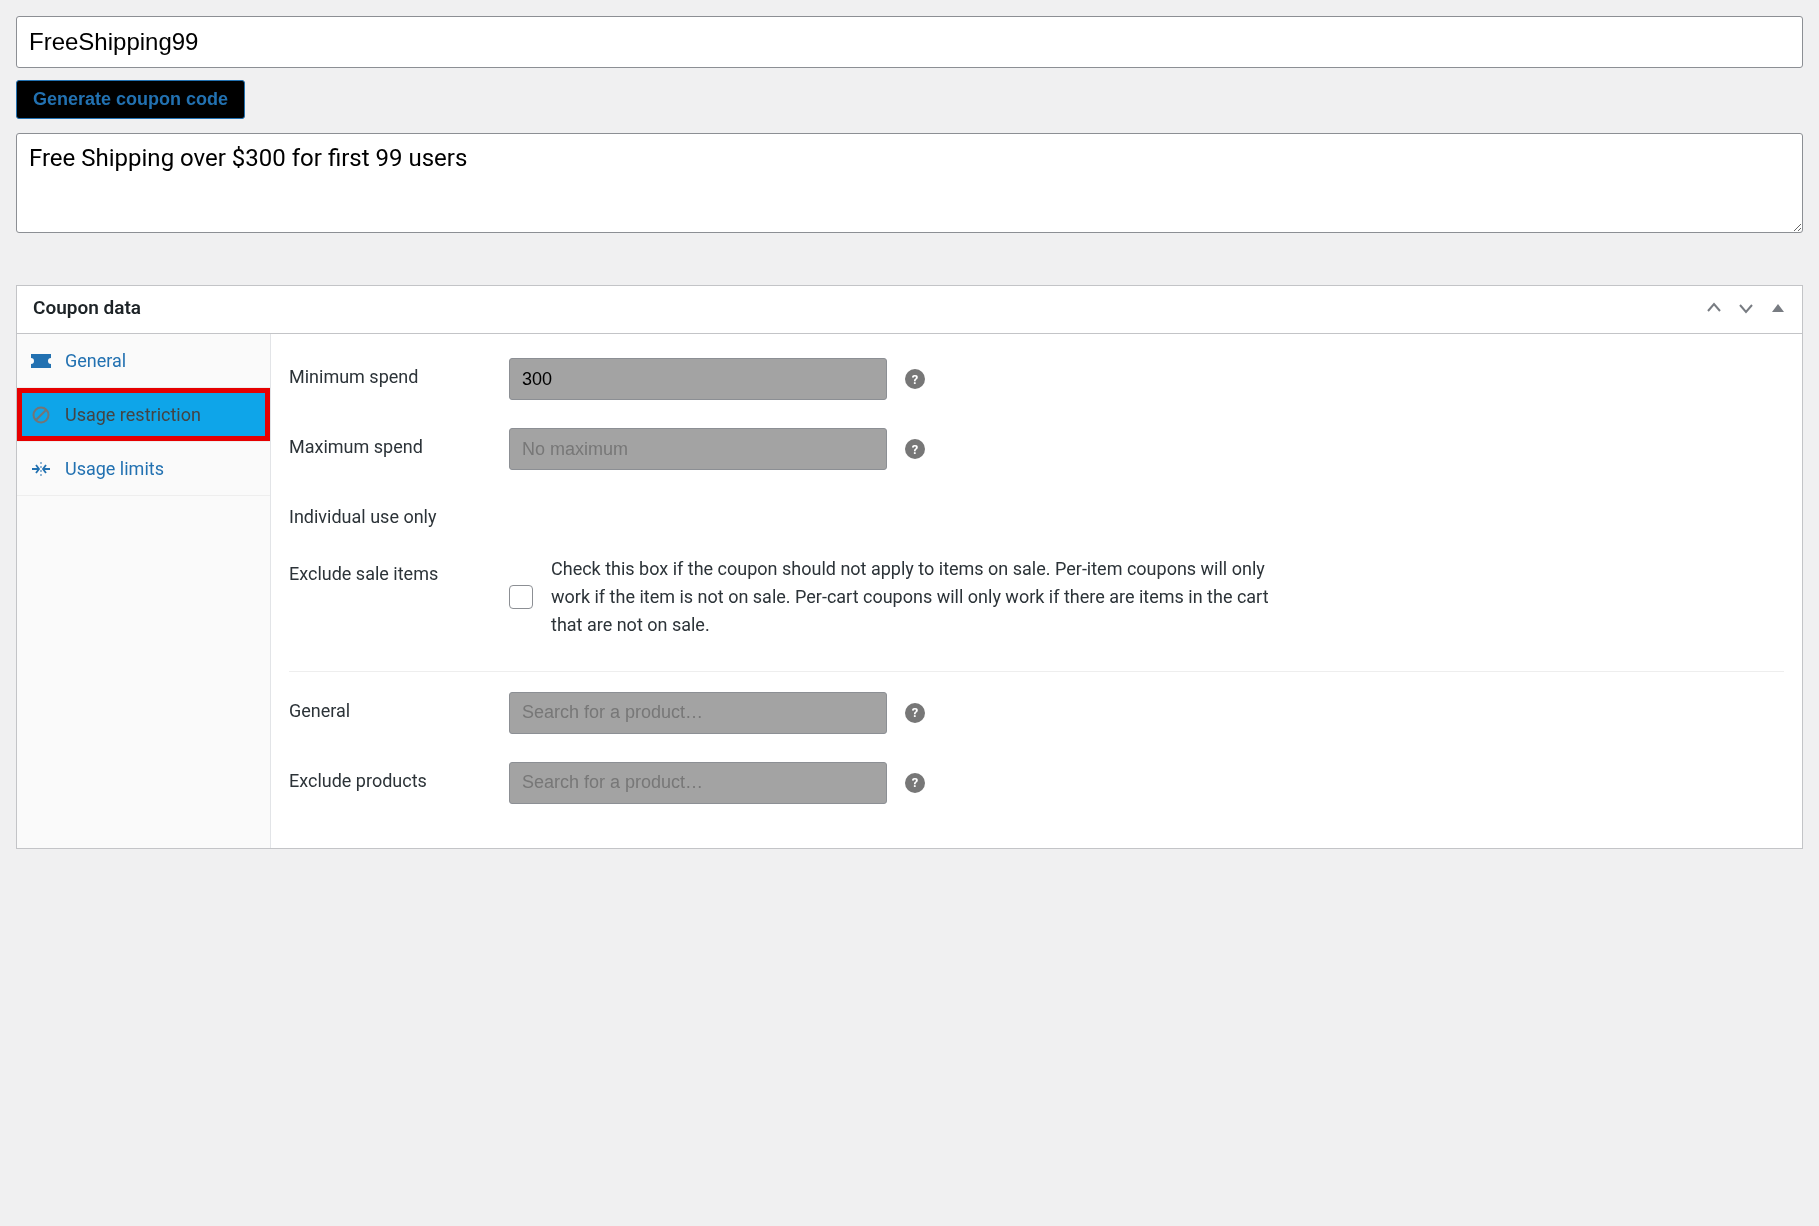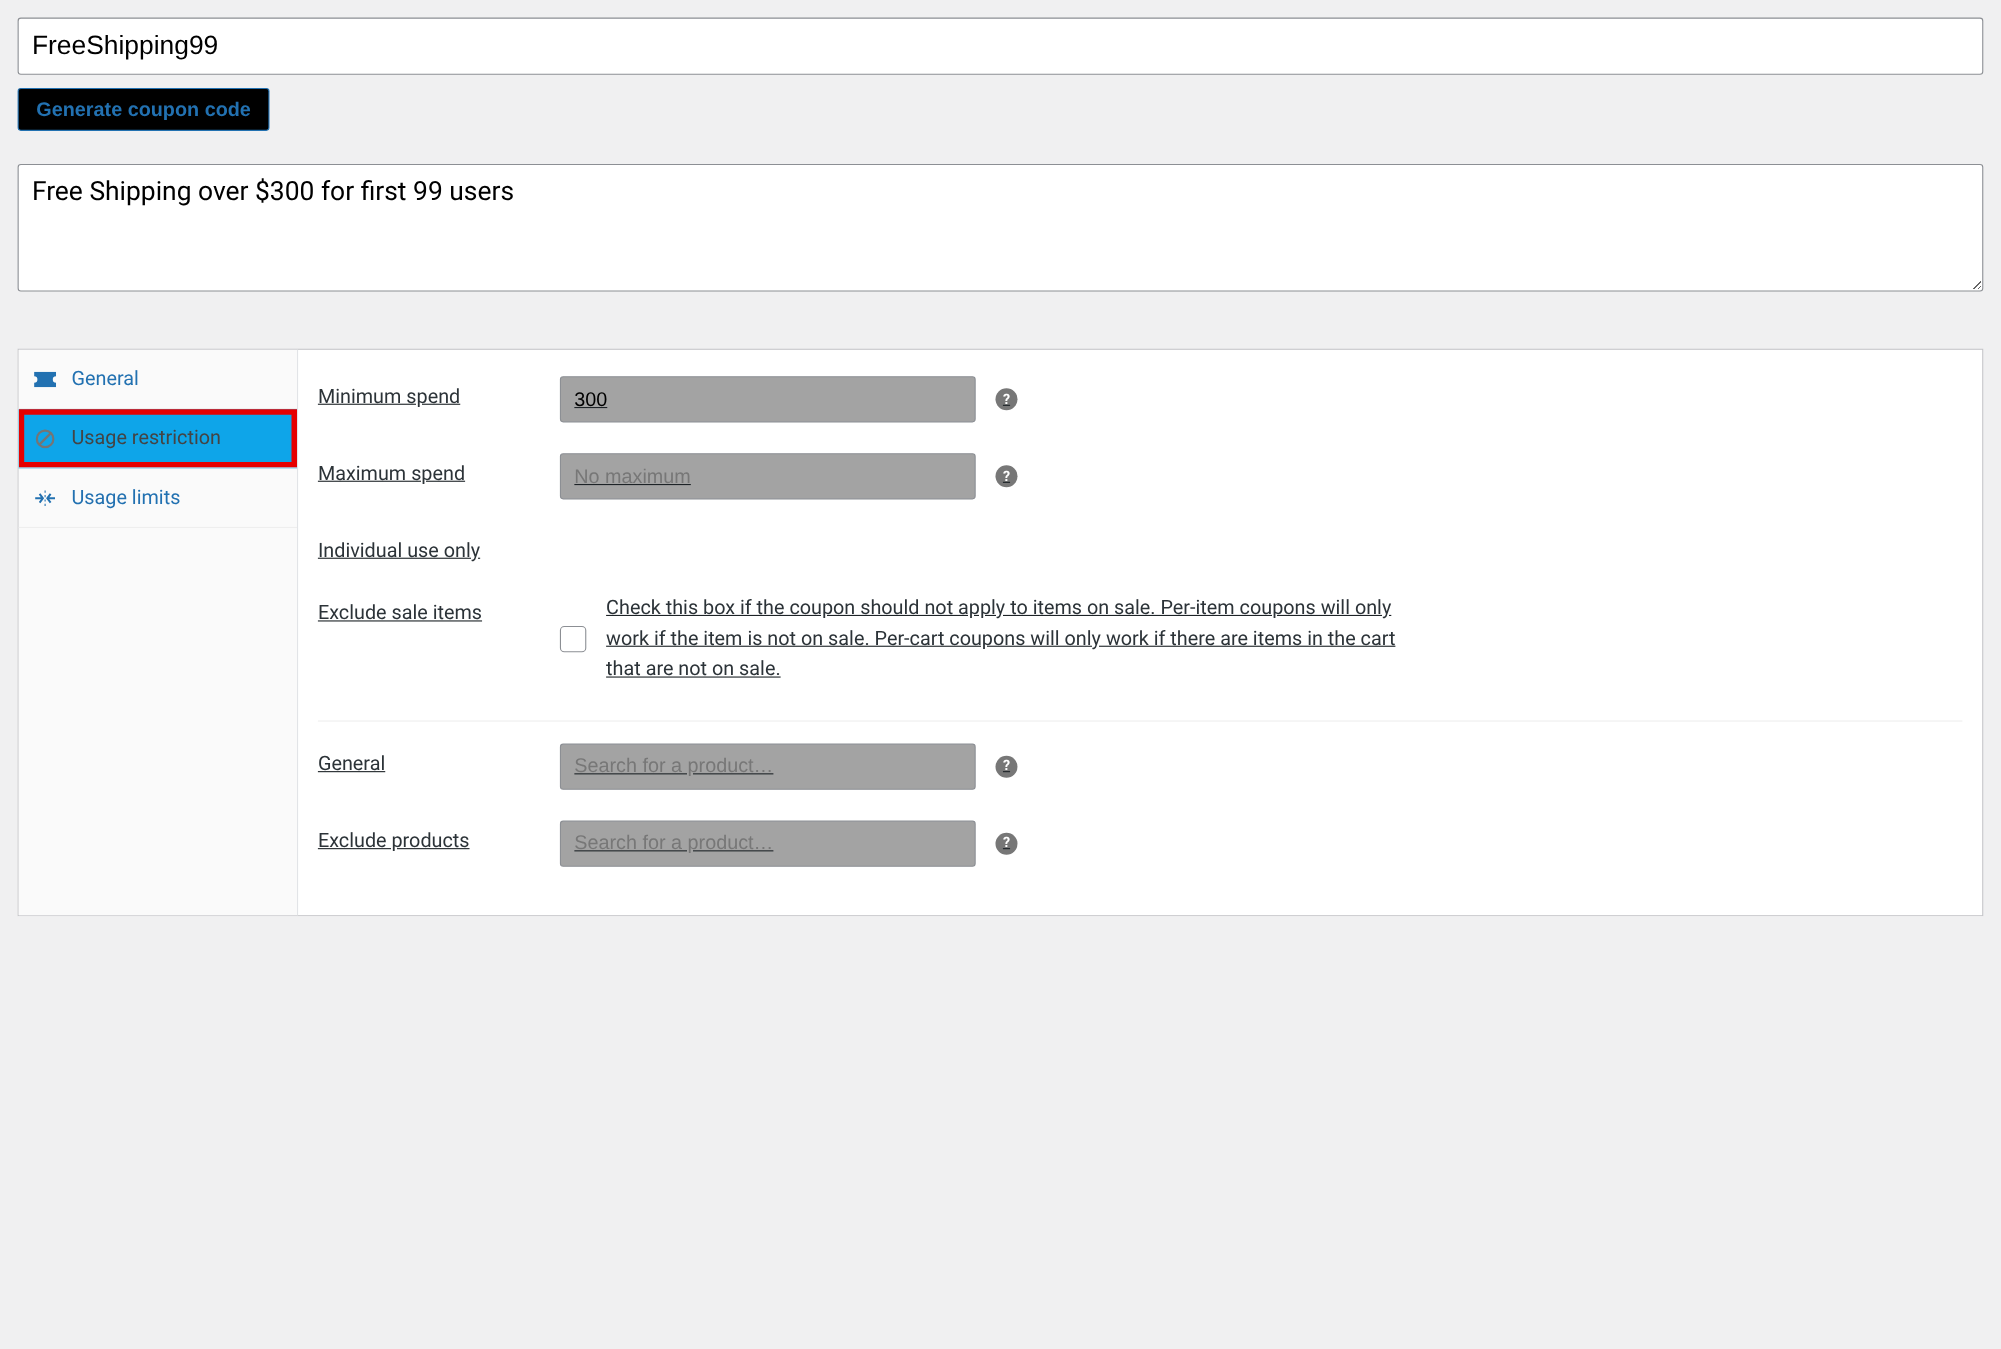--- a/index.html
+++ b/index.html
@@ -29,22 +29,22 @@
     color: #2271b1;
     background: #000000;
     border: 1px solid #2271b1;
     border-radius: 3px;
     padding: 8px 16px;
     cursor: pointer;
     font-weight: bold;
   }
   .desc-area {
     width: 100%;
-    margin-top: 30px;
-    height: 116px;
+    margin-top: 14px;
+    height: 100px;
     resize: both;
     font-size: 24px;
     font-family: inherit;
     padding: 10px 12px;
     border: 1px solid #8c8f94;
     border-radius: 3px;
     background: #fff;
   }
   .panel {
     margin-top: 48px;
@@ -89,21 +89,20 @@
     color: #444;
     
     box-shadow: inset 0 0 0 5px #e60000;
   }
   .tab-active .tab-label { color:#444; }
   .tab .icon { width:20px; height:20px; display:inline-flex; align-items:center; justify-content:center; flex: 0 0 20px; }
 
   .form-col {
     flex: 1 1 auto;
     padding: 10px 18px 30px 18px;
-    text-decoration: underline;
   }
   .row {
     display: flex;
     align-items: flex-start;
     padding: 14px 0;
   }
   .lbl {
     flex: 0 0 220px;
     font-size: 18px;
     color: #2c3338;
@@ -144,20 +143,40 @@
 
 <div class="page">
 
   <input class="title-input" value="FreeShipping99" style="">
 
   <button class="gen-btn">Generate coupon code</button>
 
   <textarea class="desc-area" style="">Free Shipping over $300 for first 99 users</textarea>
 
   <div class="panel">
+    <div class="panel-header">
+      <div class="panel-title">Coupon data</div>
+      <div class="panel-handles">
+        <span class="panel-handle">
+          <svg width="14" height="14" viewBox="0 0 14 14">
+              <path d="M1 10 L7 3 L13 10" fill="none" stroke="#787c82" stroke-width="2"></path>
+            </svg>
+        </span>
+        <span class="panel-handle">
+          <svg width="14" height="14" viewBox="0 0 14 14">
+              <path d="M1 4 L7 11 L13 4" fill="none" stroke="#787c82" stroke-width="2"></path>
+            </svg>
+        </span>
+        <span class="panel-handle">
+          <svg width="14" height="14" viewBox="0 0 14 14">
+              <path d="M1 11 L7 3 L13 11 Z" fill="#787c82"></path>
+            </svg>
+        </span>
+      </div>
+    </div>
 
     <div class="panel-body">
       <div class="tabs-col">
 
         <div class="tab tab-link">
           <span class="icon">
             <svg width="20" height="14" viewBox="0 0 20 14">
                 <path fill="#2271b1" d="M0 0h20v4a3 3 0 0 0 0 6v4H0v-4a3 3 0 0 0 0-6V0z"></path>
               </svg>
           </span>

